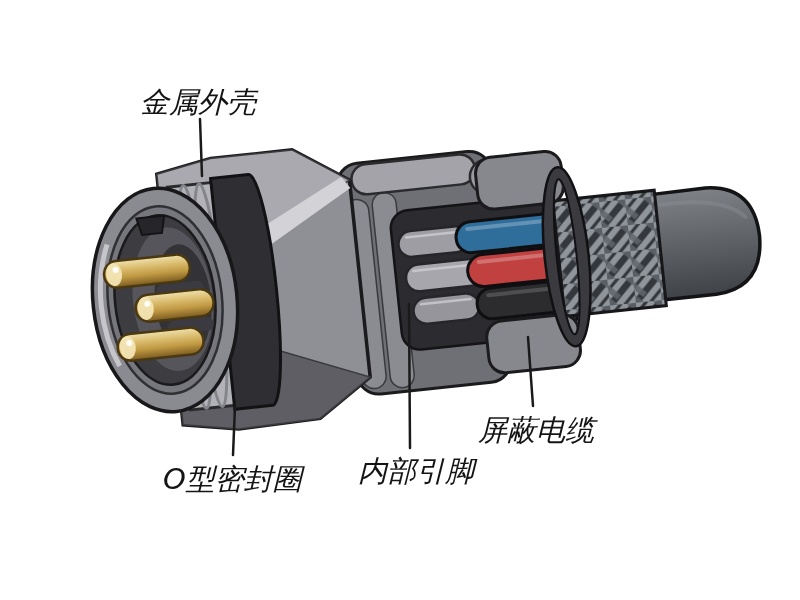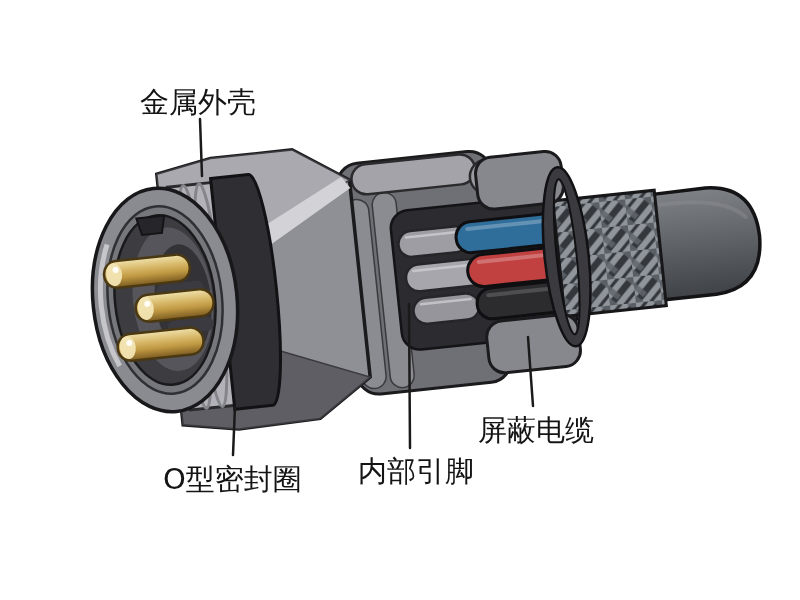--- a/index.html
+++ b/index.html
@@ -1,17 +1,17 @@
 <!DOCTYPE html>
 <html><head>
 <meta charset="utf-8">
 <style>
   html,body{margin:0;padding:0;background:#ffffff;}
   .stage{position:relative;width:800px;height:600px;background:#c2410c;overflow:hidden;
-         font-family:"DejaVu Sans","Liberation Sans",sans-serif;}
+         font-family:"DejaVu Sans","Liberation Sans",sans-serif;font-style:italic;}
   svg{display:block;}
   .lbl{font-family:"DejaVu Sans","Liberation Sans",sans-serif;
        font-size:29px;font-weight:500;fill:#141414;}
   .leader{stroke:#1a1a1a;stroke-width:2.5;stroke-linecap:round;}
 </style>
 </head>
 <body>
 
 <div class="stage">
 <svg width="800" height="600" viewBox="0 0 800 600">

